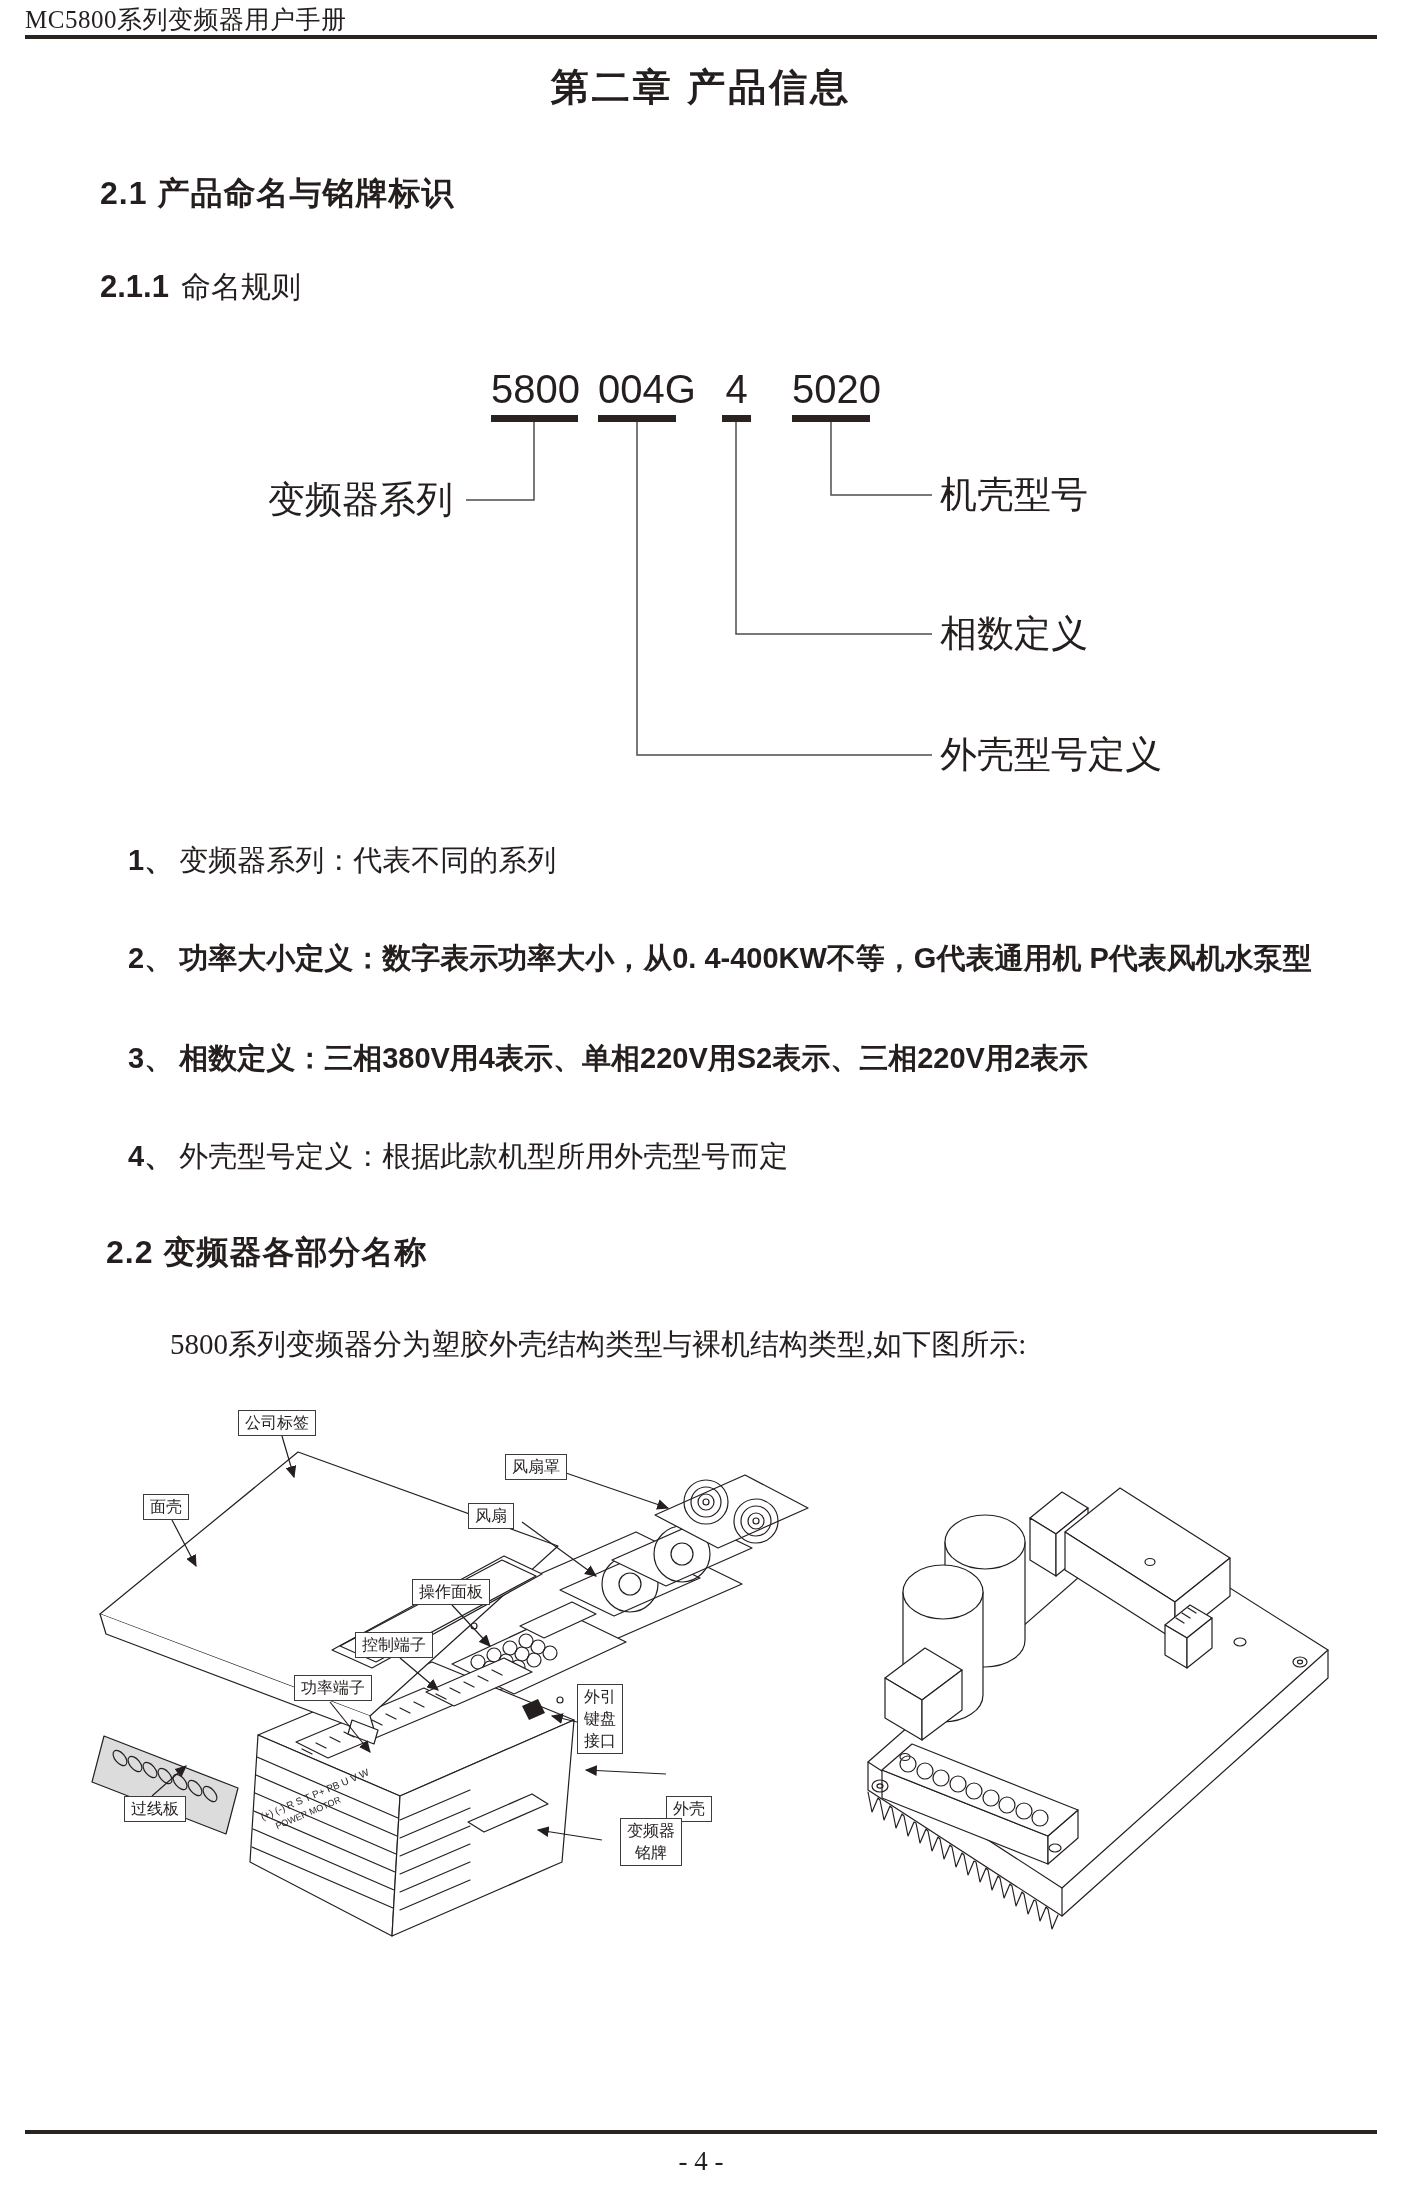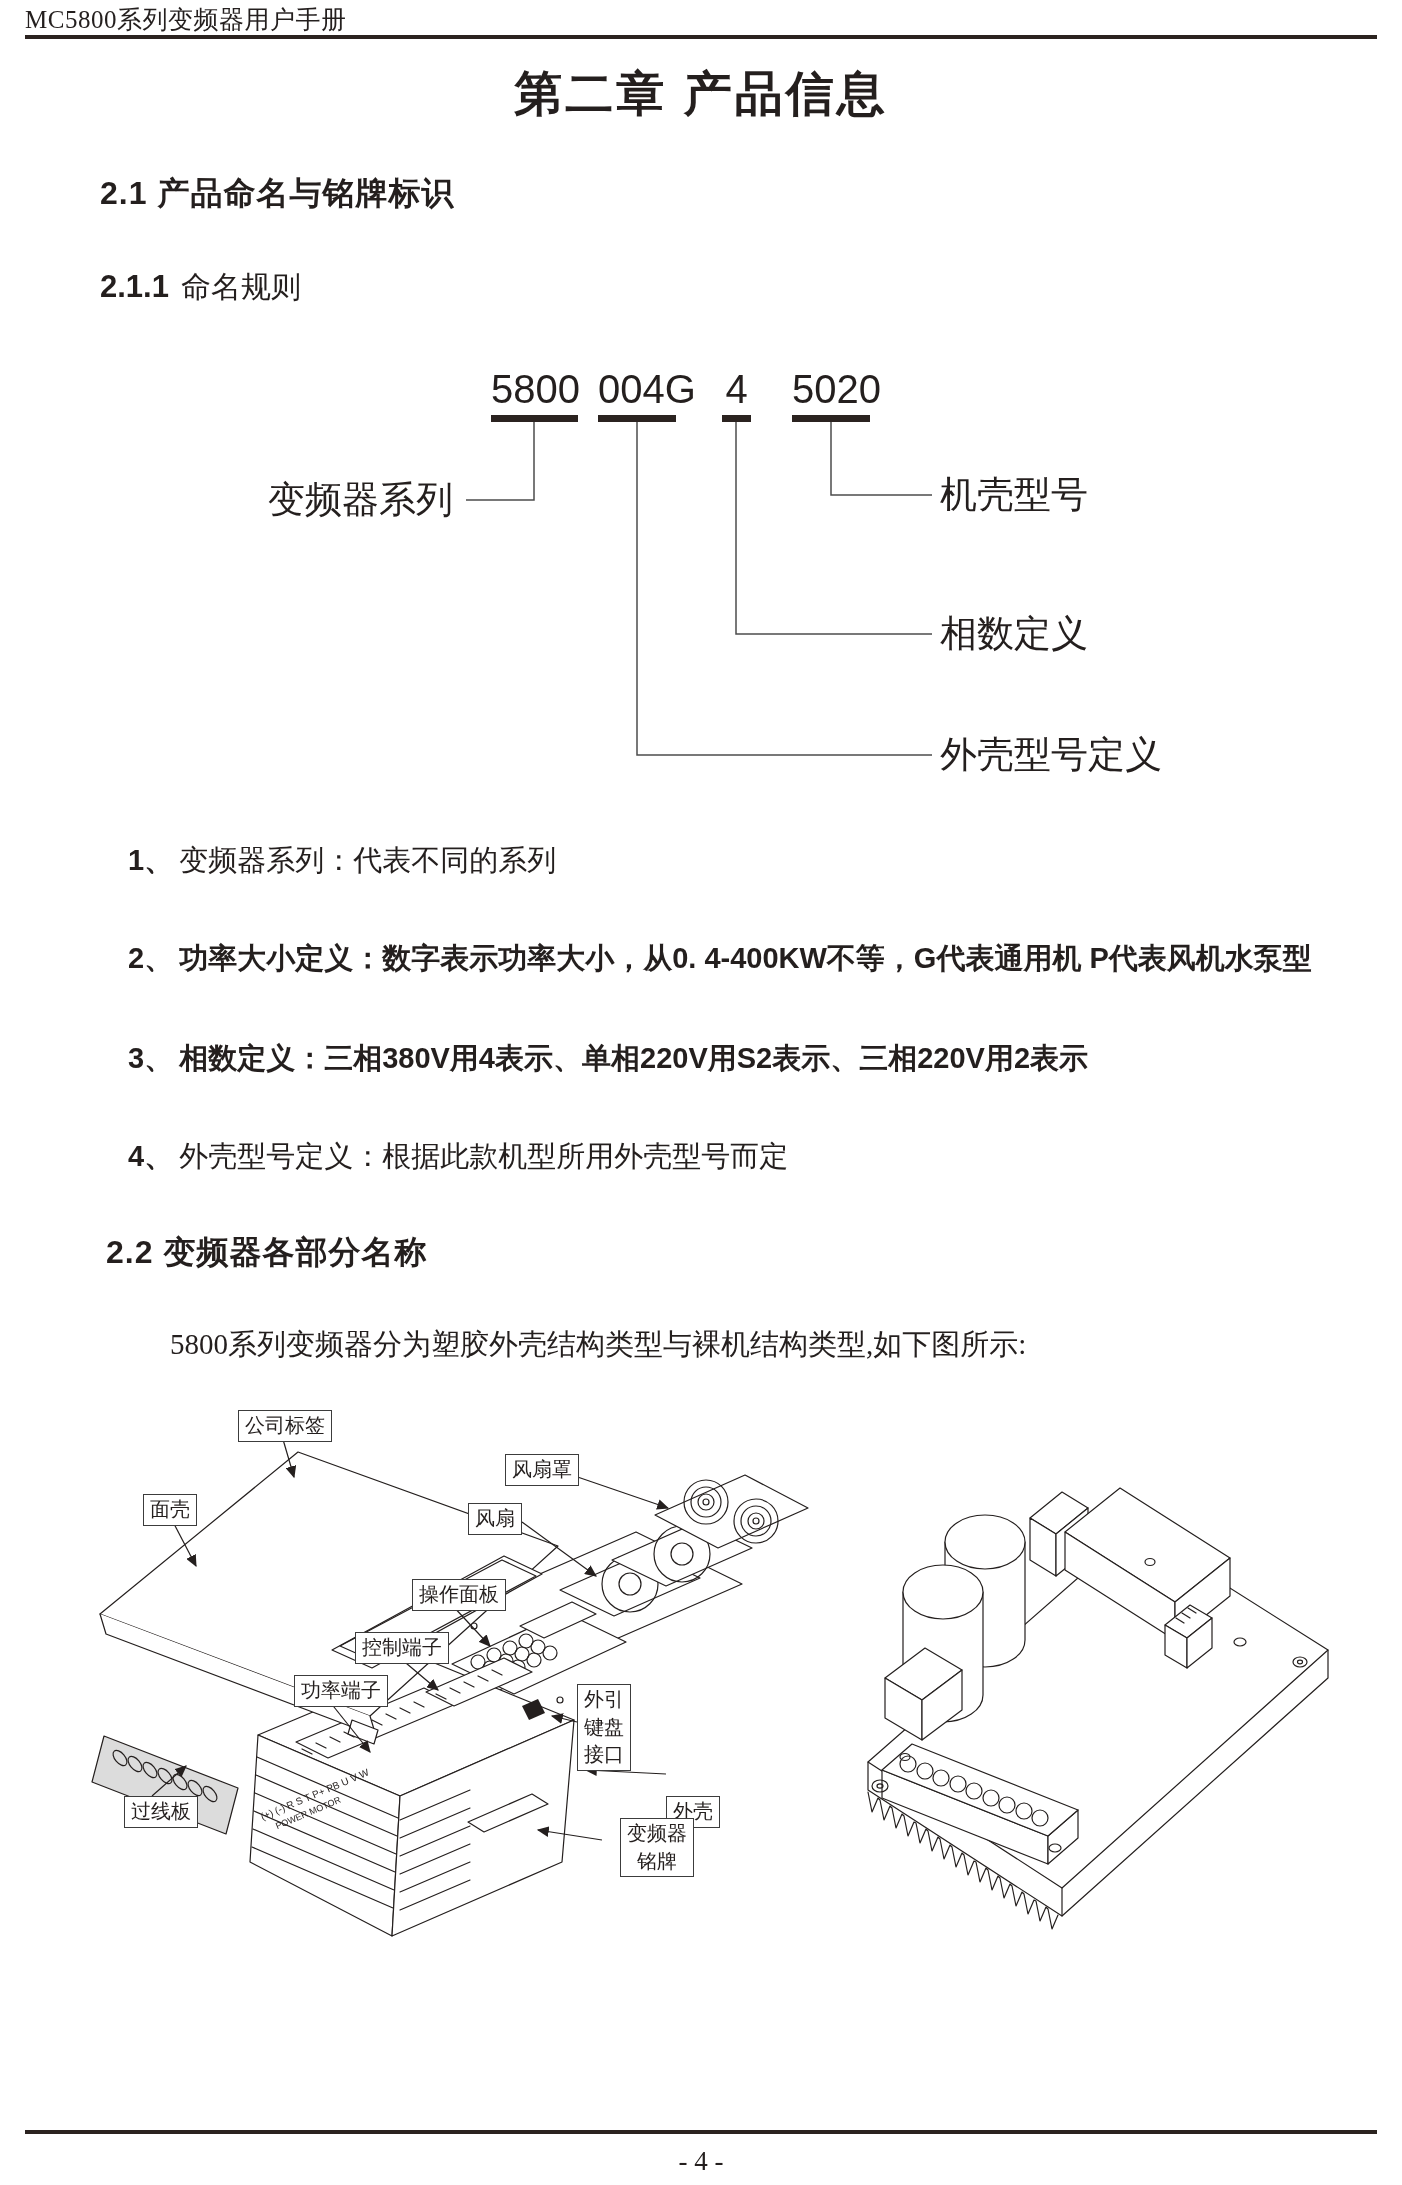--- a/index.html
+++ b/index.html
@@ -4,35 +4,35 @@
 <style>
   html,body{margin:0;padding:0;background:#ffffff;}
   .page{position:relative;width:1402px;height:2185px;background:#fff;color:#241f1e;
         font-family:"Liberation Serif","DejaVu Serif",serif;overflow:hidden;}
   .abs{position:absolute;}
   .hei{font-family:"Liberation Sans","DejaVu Sans",sans-serif;}
   .song{font-family:"Liberation Serif","DejaVu Serif",serif;}
   .b{font-weight:bold;}
   .rule-line{position:absolute;left:25px;right:25px;height:4px;background:#2b2320;}
   .hdr-text{position:absolute;left:25px;top:3px;font-size:25px;letter-spacing:.5px;}
-  .chapter{position:absolute;left:0;right:0;top:62px;text-align:center;font-size:48px;letter-spacing:3px;}
+  .chapter{position:absolute;left:0;right:0;top:62px;text-align:center;font-size:38px;letter-spacing:3px;}
   .h21{position:absolute;left:100px;top:172px;font-size:32px;letter-spacing:1px;}
   .h211{position:absolute;left:100px;top:267px;font-size:31px;}
   .h211 .t{font-size:30px;margin-left:12px;font-weight:normal;}
   .code{position:absolute;top:369px;font-size:40px;line-height:1;text-align:center;
         font-family:"Liberation Sans","DejaVu Sans",sans-serif;}
   .ubar{position:absolute;top:415px;height:7px;background:#2b2320;}
   .nlabel{position:absolute;font-size:37px;line-height:1;white-space:nowrap;}
   .ritem{position:absolute;left:128px;font-size:29px;white-space:nowrap;}
   .ritem .num{font-family:"Liberation Sans","DejaVu Sans",sans-serif;font-weight:bold;margin-right:6px;}
   .ritem.hei-item .txt{font-family:"Liberation Sans","DejaVu Sans",sans-serif;font-weight:bold;}
   .h22{position:absolute;left:106px;top:1231px;font-size:32px;letter-spacing:1px;}
   .intro{position:absolute;left:170px;top:1325px;font-size:29px;font-weight:normal;}
   .lbox{position:absolute;border:1.4px solid #3c3c3c;background:#fff;padding:1px 6px;
-        font-size:20px;line-height:1.38;text-align:center;white-space:pre-line;z-index:3;}
+        font-size:16px;line-height:1.38;text-align:center;white-space:pre-line;z-index:3;}
   .footer-num{position:absolute;left:0;right:0;top:2146px;text-align:center;font-size:27px;}
   svg{display:block;}
 </style>
 </head>
 <body>
 
 <div class="page">
 
   <div class="hdr-text">MC5800系列变频器用户手册</div>
   <div class="rule-line" style="top:35px;"></div>

